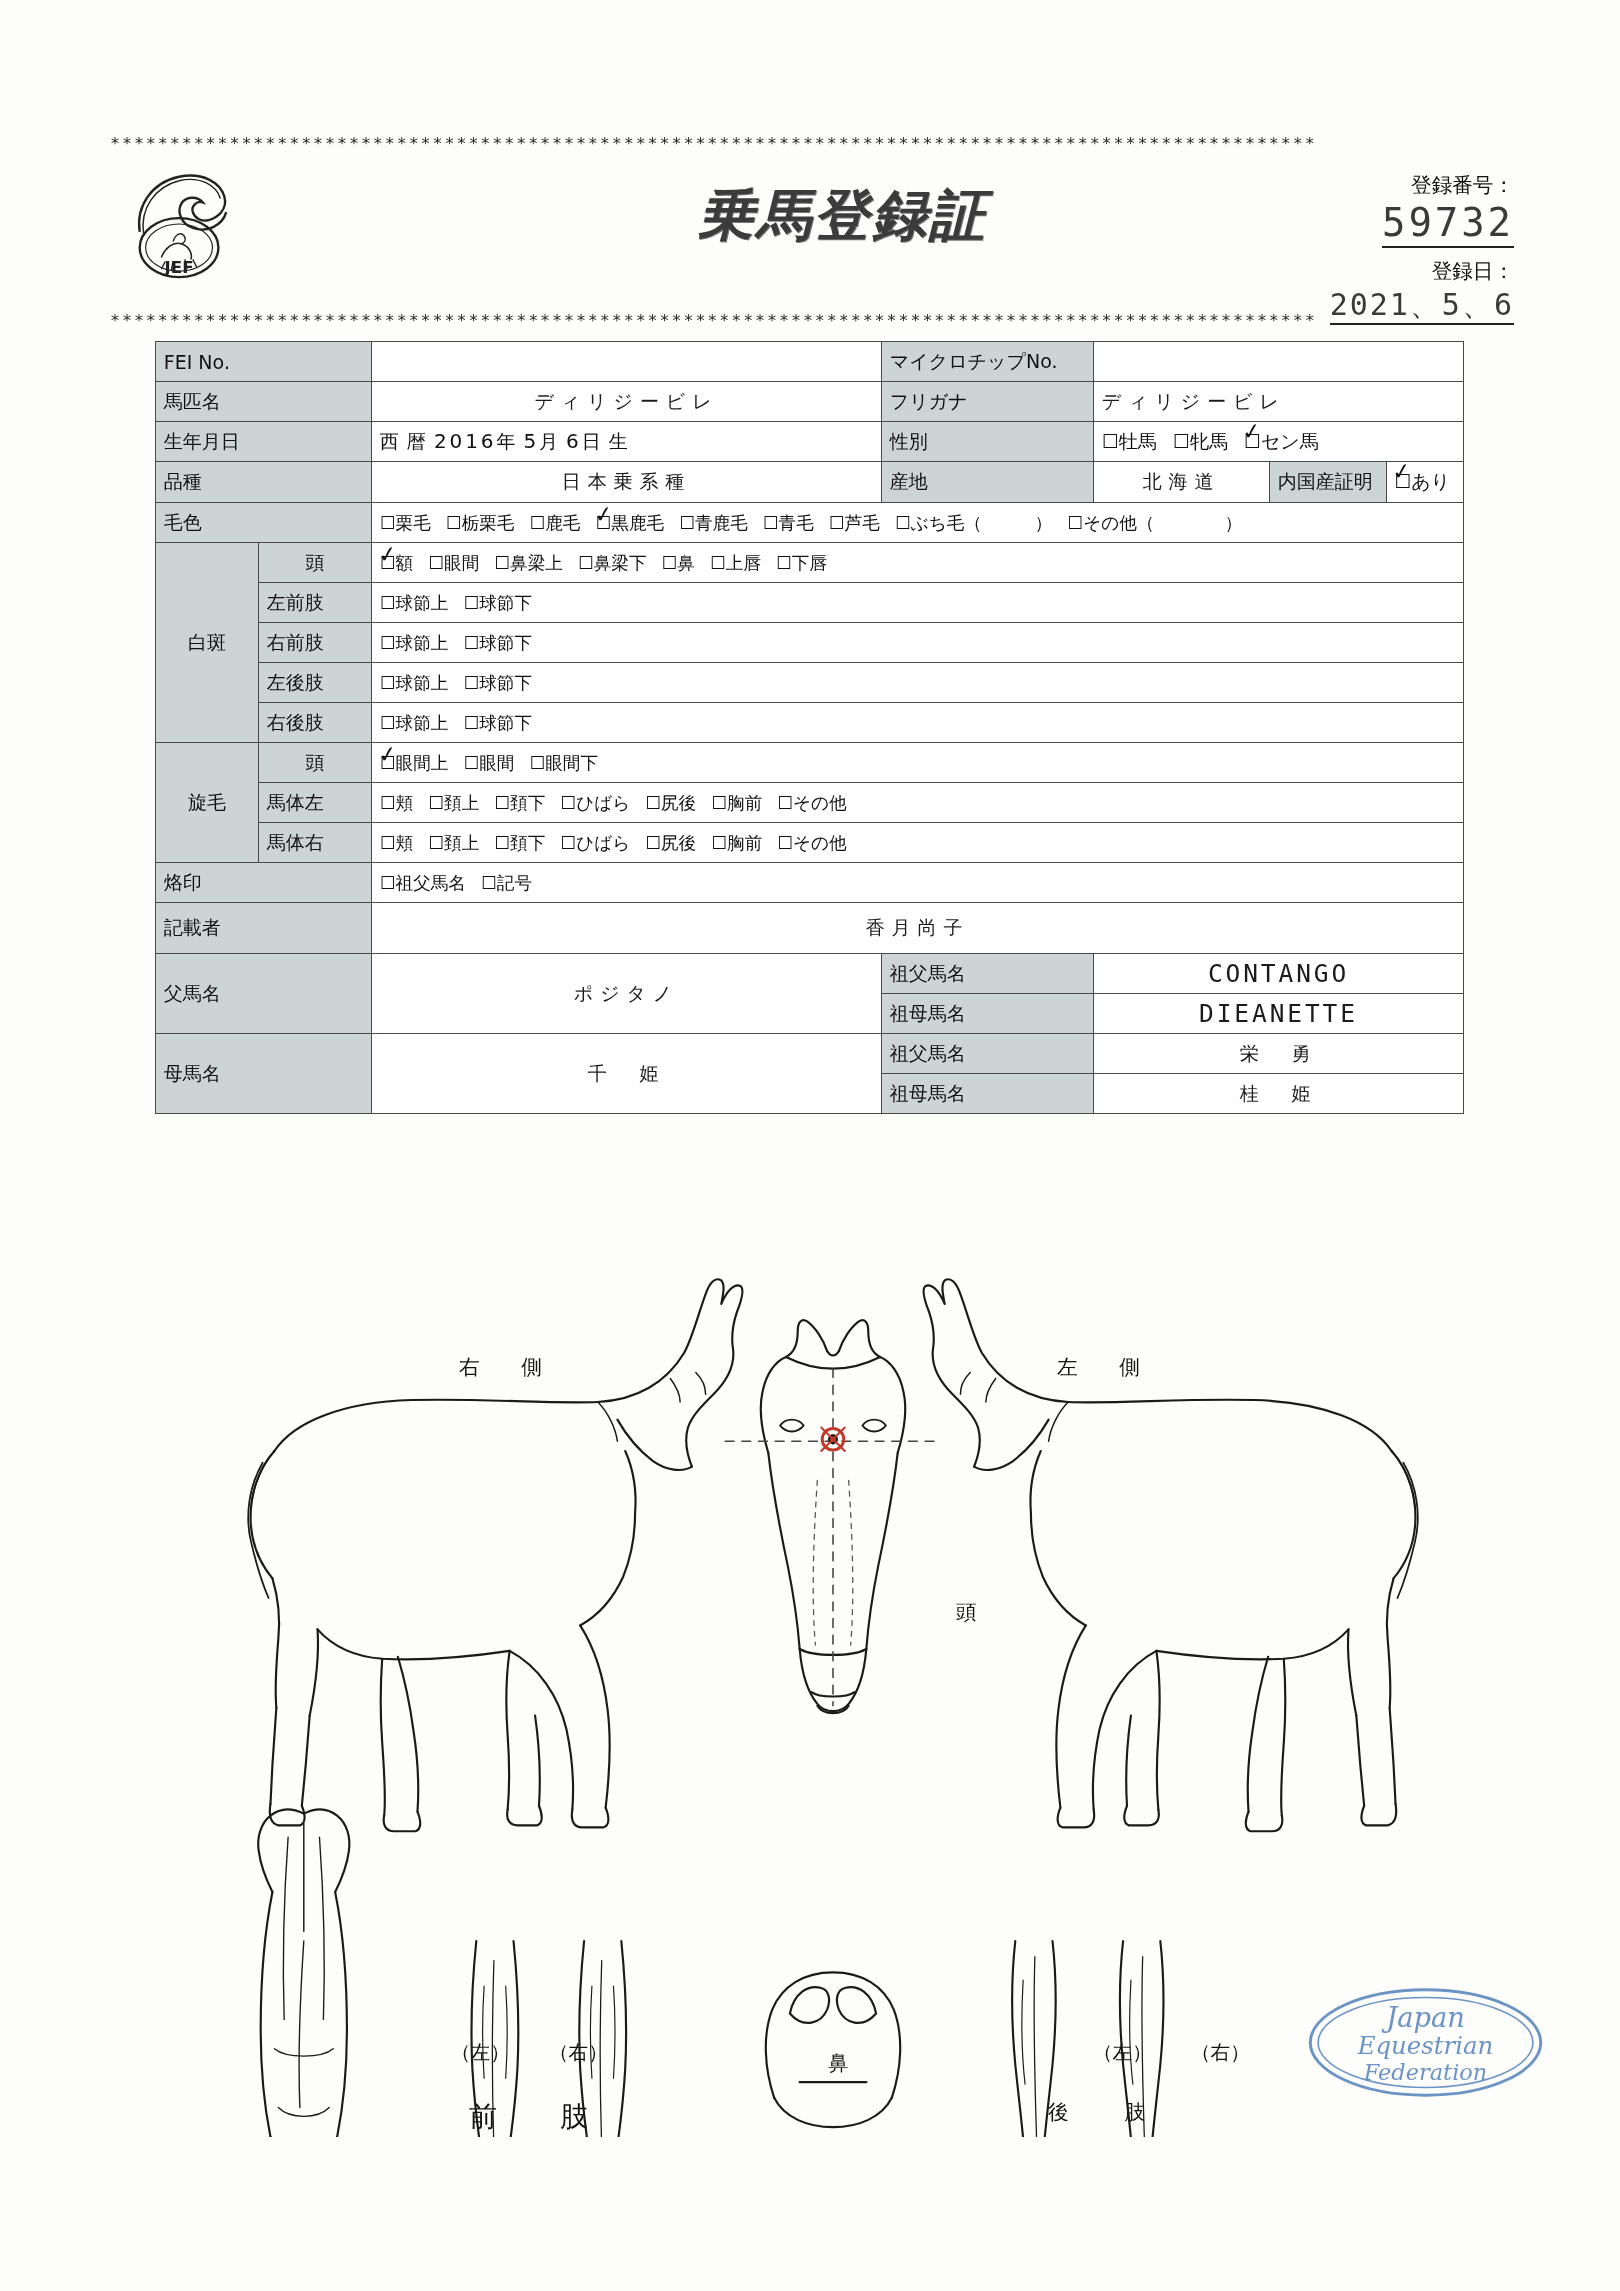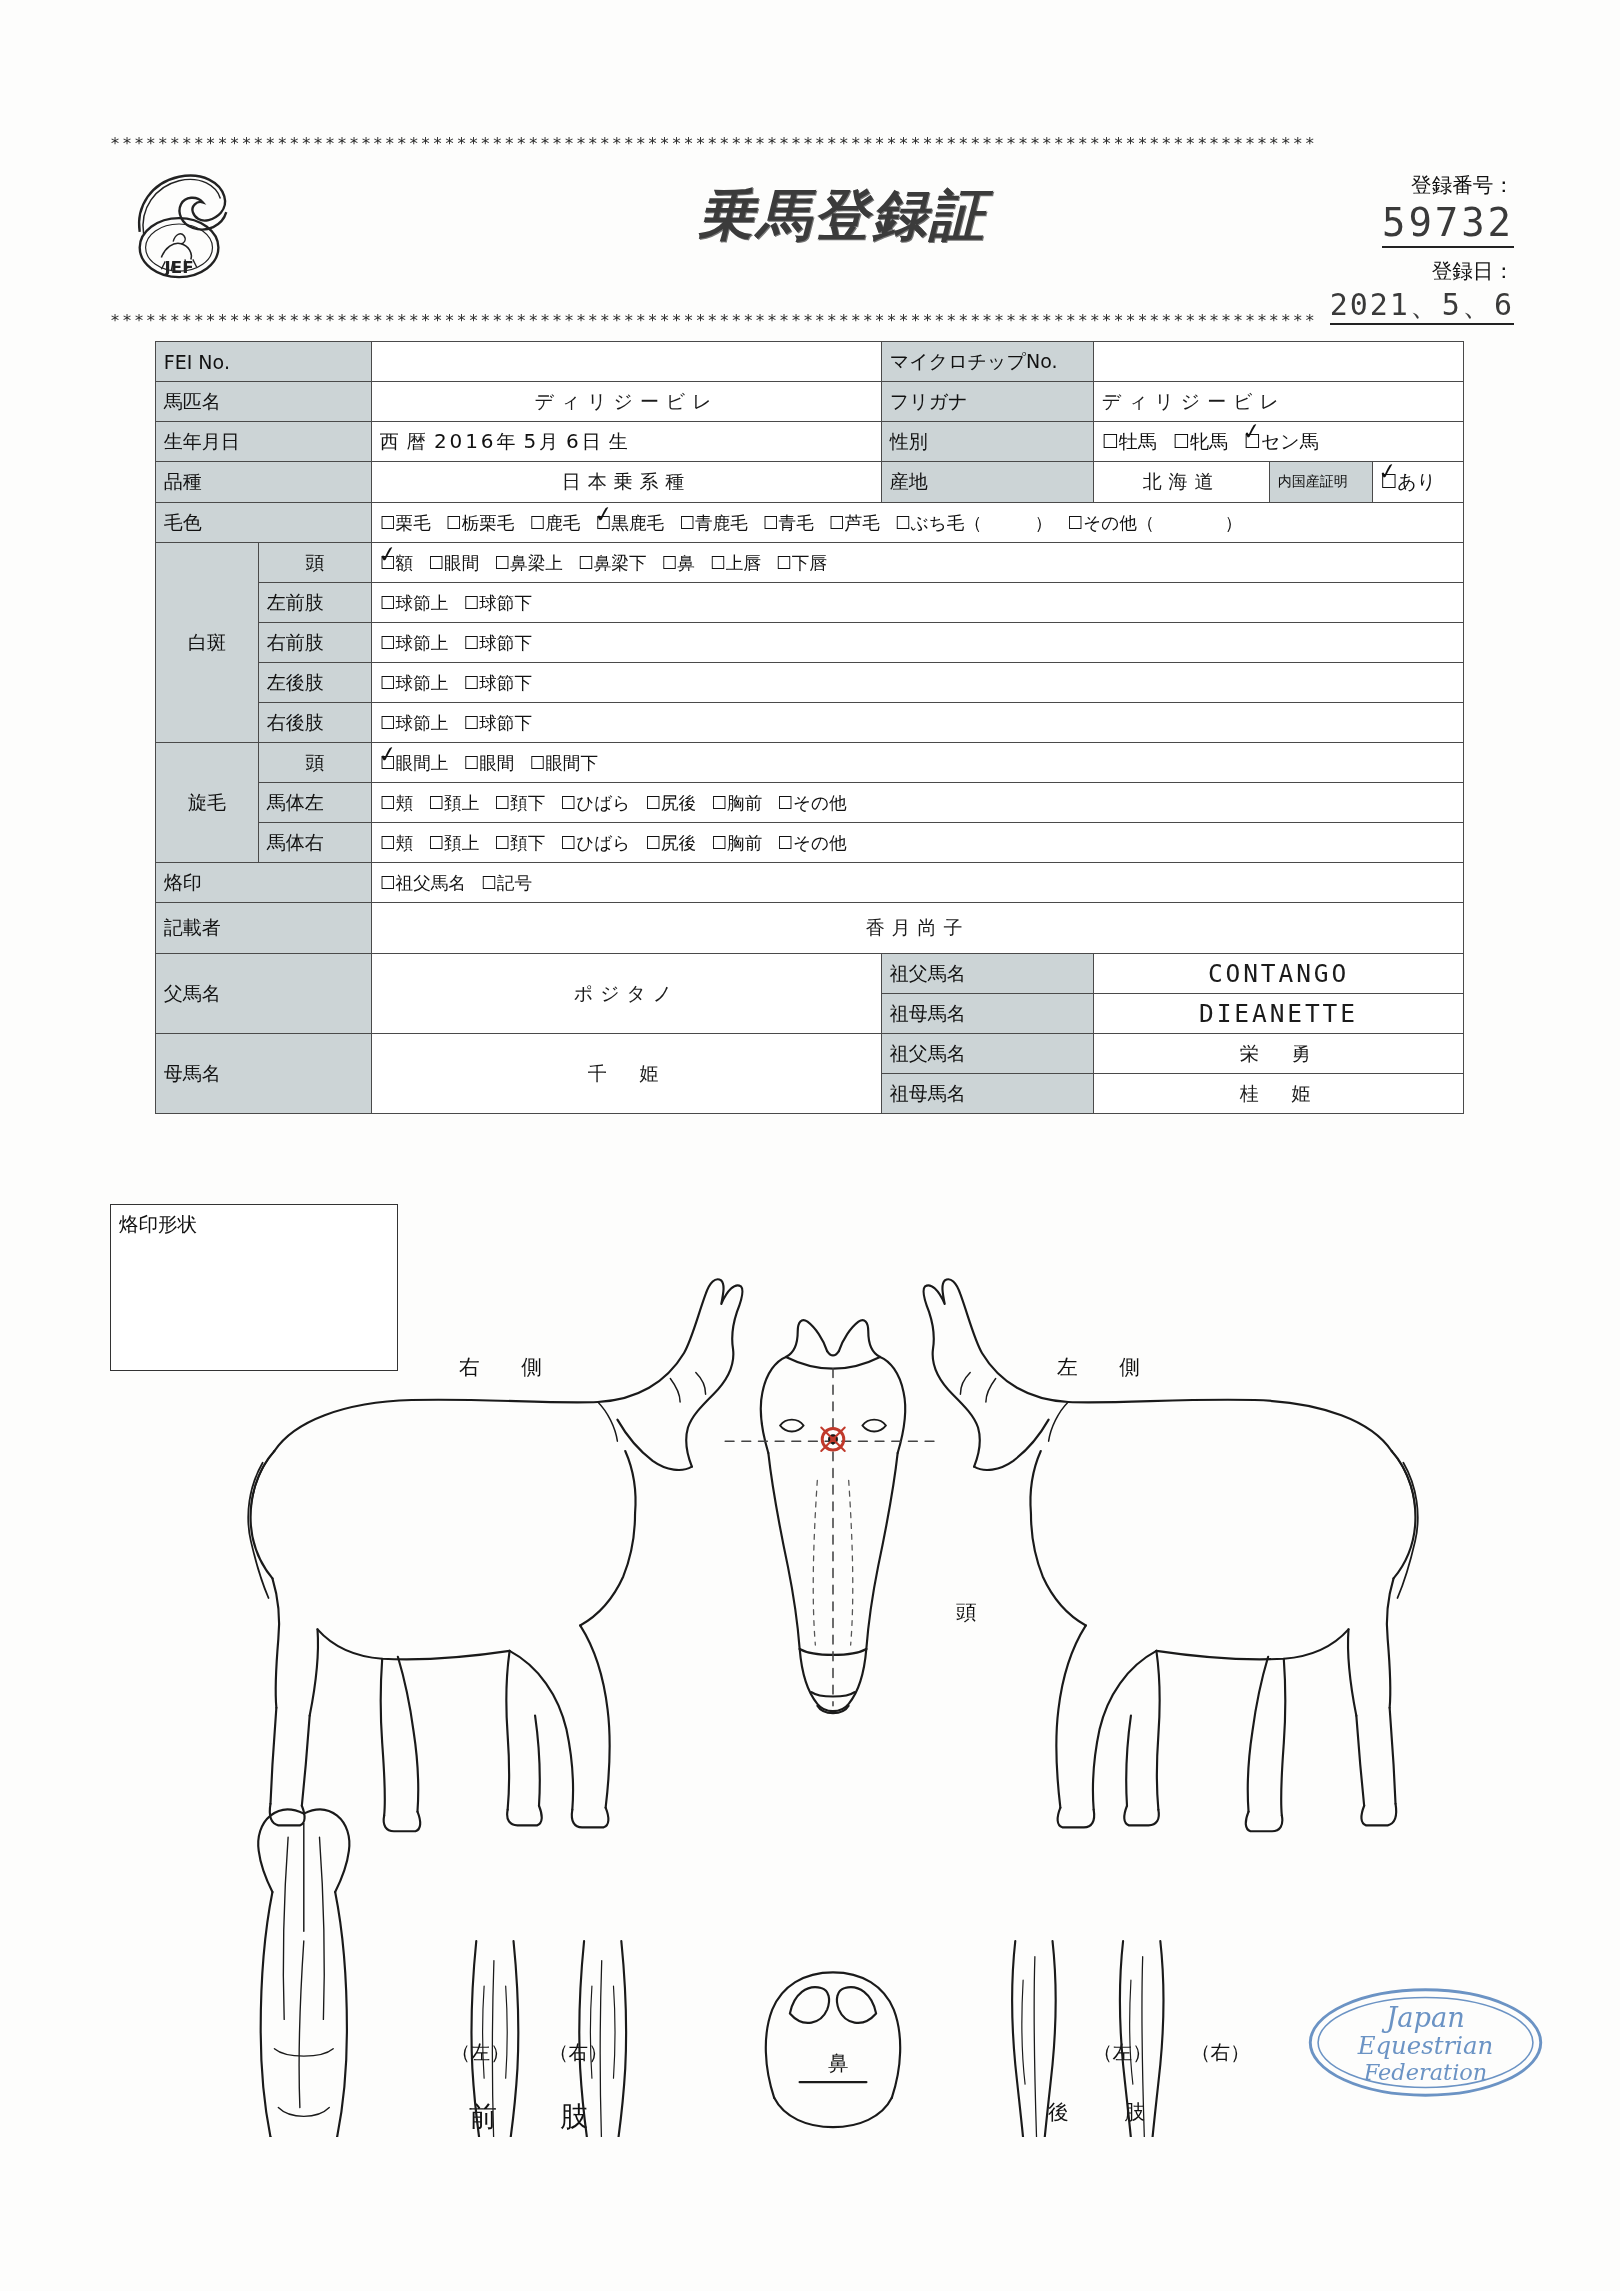--- a/index.html
+++ b/index.html
@@ -176,21 +176,21 @@
 
       <tr>
         <td class="lbl" colspan="2">品種</td>
         <td class="val hand center">日本乗系種</td>
         <td class="lbl">産地</td>
         <td class="val hand center">北海道</td>
         <td class="val" style="padding:0">
           <table style="width:100%;border-collapse:collapse;table-layout:fixed">
             <tbody>
                 <tr>
-              <td class="lbl" style="border:none;border-right:1.4px solid #4a4a4a;width:102px;font-size:14px">内国産証明</td>
+              <td class="lbl" style="border:none;border-right:1.4px solid #4a4a4a;width:116px;font-size:19px">内国産証明</td>
               <td class="val cbrow" style="border:none"><span class="o"><span class="ck">☐</span><span>あり</span></span></td>
             </tr>
           </tbody>
             </table>
         </td>
       </tr>
 
       <tr>
         <td class="lbl" colspan="2">毛色</td>
         <td class="val cbrow" colspan="4" style="font-size:17.6px"><span class="o"><span>☐</span><span>栗毛</span></span>&nbsp;&nbsp;<span class="o"><span>☐</span><span>栃栗毛</span></span>&nbsp;&nbsp;<span class="o"><span>☐</span><span>鹿毛</span></span>&nbsp;&nbsp;<span class="o"><span class="ck">☐</span><span>黒鹿毛</span></span>&nbsp;&nbsp;<span class="o"><span>☐</span><span>青鹿毛</span></span>&nbsp;&nbsp;<span class="o"><span>☐</span><span>青毛</span></span>&nbsp;&nbsp;<span class="o"><span>☐</span><span>芦毛</span></span>&nbsp;&nbsp;<span class="o"><span>☐</span><span>ぶち毛（　　　）</span></span>&nbsp;&nbsp;<span class="o"><span>☐</span><span>その他（　　　　）</span></span></td>
@@ -259,23 +259,20 @@
         <td class="lbl">祖父馬名</td>
         <td class="val hand center" colspan="2">栄　勇</td>
       </tr>
       <tr>
         <td class="lbl">祖母馬名</td>
         <td class="val hand center" colspan="2">桂　姫</td>
       </tr>
     </tbody>
   </table>
 
-  <div class="brandbox">
-    <div class="cap">烙印形状</div>
-  </div>
 
   <div class="dlabel" style="left:459px; top:1353px;">右 側</div>
   <div class="dlabel" style="left:1057px; top:1353px;">左 側</div>
   <div class="dlabel" style="left:956px; top:1598px; letter-spacing:0">頭</div>
   <div class="dlabel" style="left:828px; top:2049px; letter-spacing:0">鼻</div>
 
   <div class="dlabel" style="left:451px; top:2039px; letter-spacing:0; font-size:19.6px">（左）</div>
   <div class="dlabel" style="left:549px; top:2039px; letter-spacing:0; font-size:19.6px">（右）</div>
   <div class="dlabel" style="left:469px; top:2098px; font-size:28px">前　肢</div>
 

